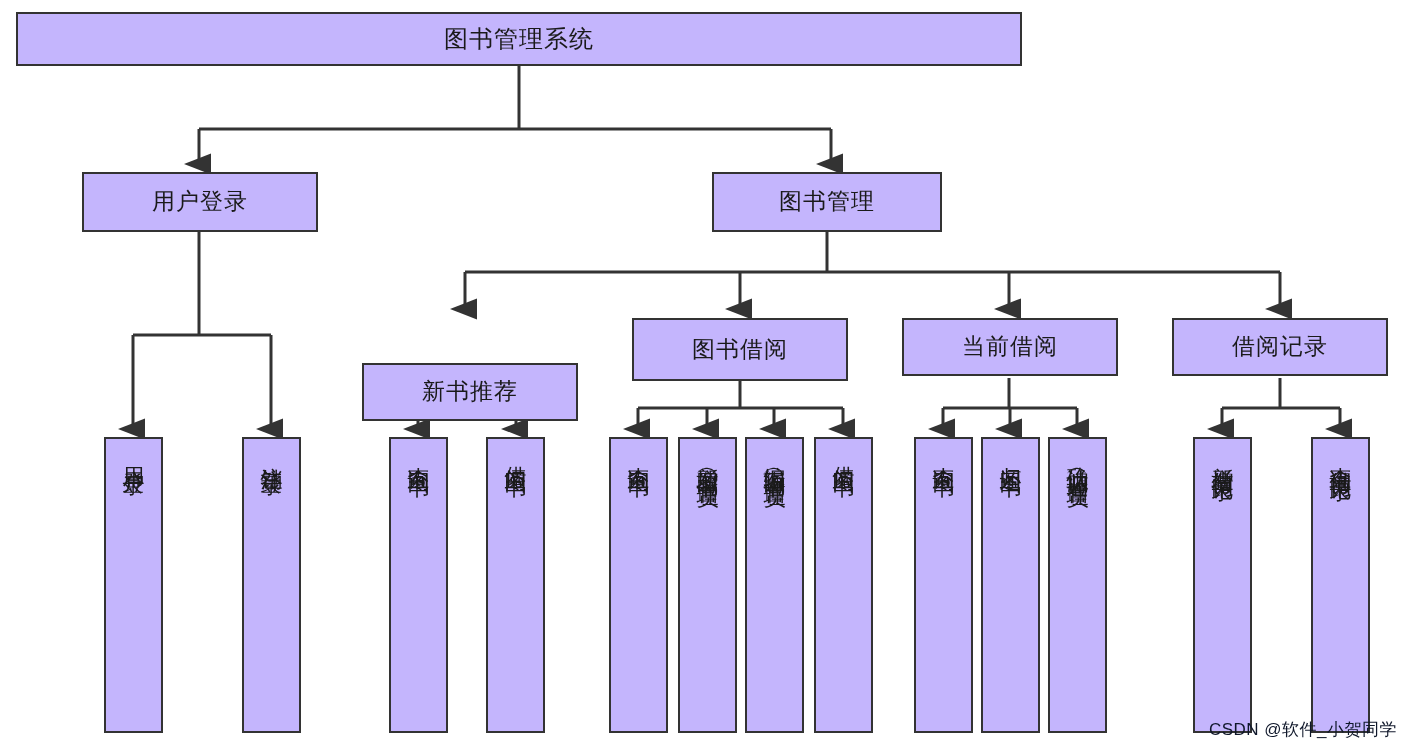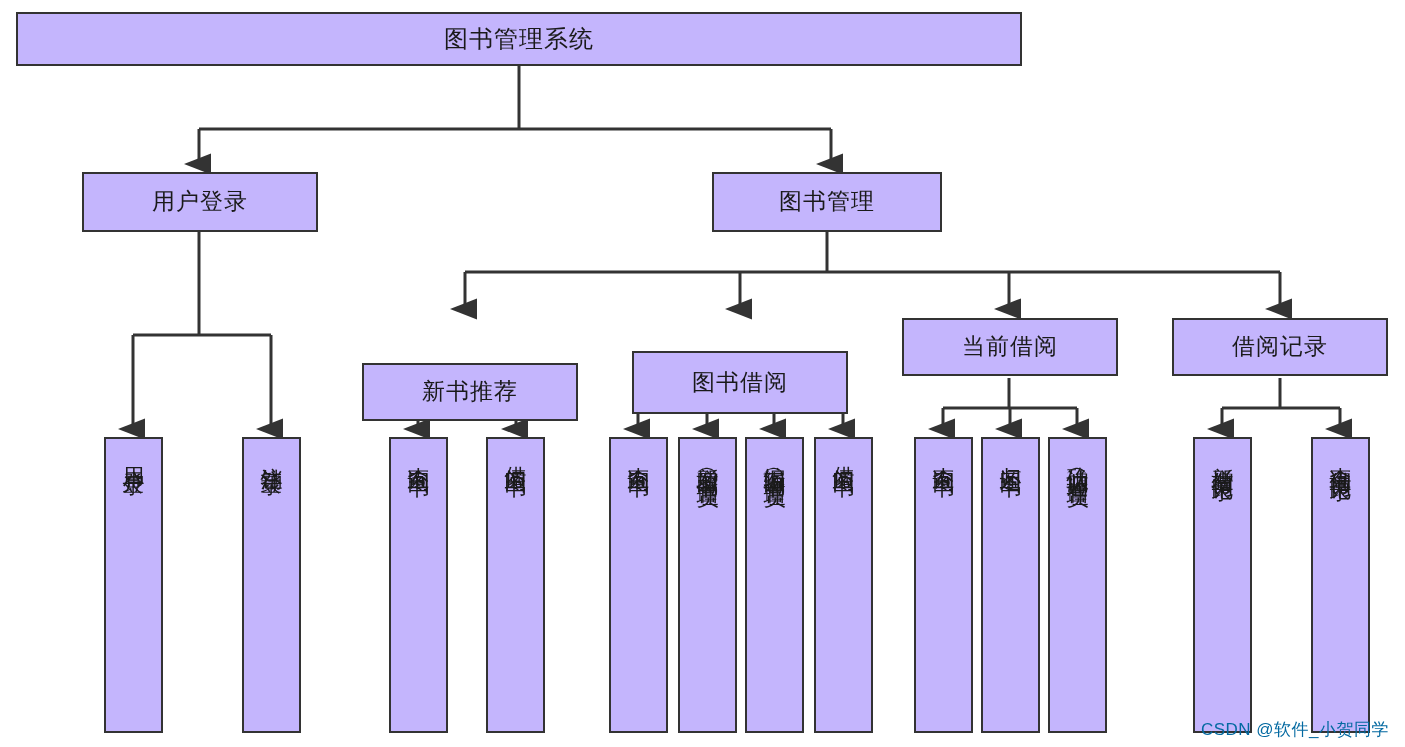--- a/index.html
+++ b/index.html
@@ -58,24 +58,24 @@
     writing-mode: vertical-rl;
     text-orientation: upright;
     font-size: 22px;
     letter-spacing: 3px;
     line-height: 1;
     white-space: nowrap;
     max-height: 100%;
   }
   .watermark {
     position: absolute;
-    right: 16px;
+    right: 8px;
     bottom: 6px;
     font-size: 17px;
-    color: #0369a1;
+    color: #0f172a;
     white-space: nowrap;
     letter-spacing: 0.5px;
   }
 </style>
 </head>
 <body>
 
 <div id="diagram-root">
 
   <svg class="connectors" viewBox="0 0 1405 747" xmlns="http://www.w3.org/2000/svg">
@@ -135,21 +135,21 @@
   <div class="node horizontal" style="left:82px; top:172px; width:236px; height:60px;">
     <span class="label">用户登录</span>
   </div>
   <div class="node horizontal" style="left:712px; top:172px; width:230px; height:60px;align-items:center;">
     <span class="label">图书管理</span>
   </div>
 
   <div class="node horizontal" style="left:362px; top:318px; width:216px; height:58px;margin-top:45px;">
     <span class="label">新书推荐</span>
   </div>
-  <div class="node horizontal" style="left:632px; top:318px; width:216px; height:63px;margin-top:33px;">
+  <div class="node horizontal" style="left:632px; top:318px; width:216px; height:63px;">
     <span class="label">图书借阅</span>
   </div>
   <div class="node horizontal" style="left:1172px; top:318px; width:216px; height:58px;">
     <span class="label">借阅记录</span>
   </div>
   <div class="node horizontal" style="left:902px; top:318px; width:216px; height:58px;">
     <span class="label">当前借阅</span>
   </div>
 
   <div class="node vertical" style="left:104px; top:437px; width:59px; height:296px;">

